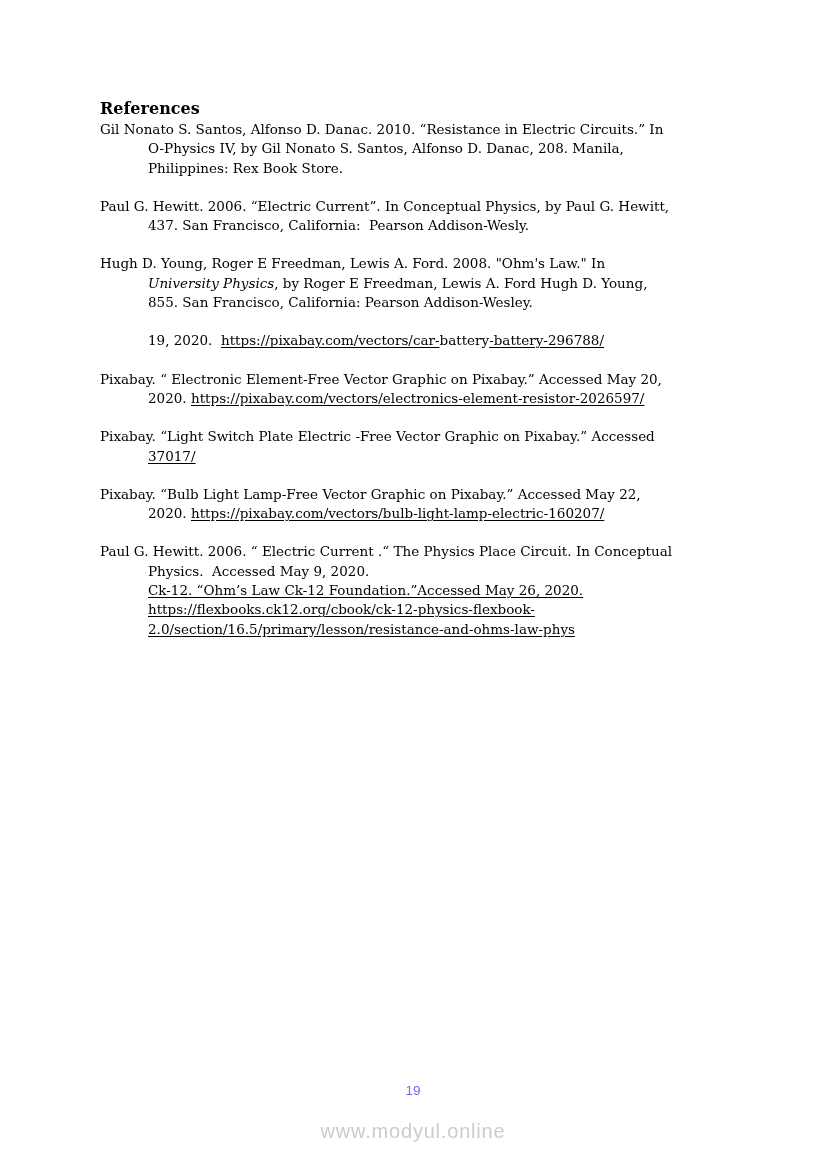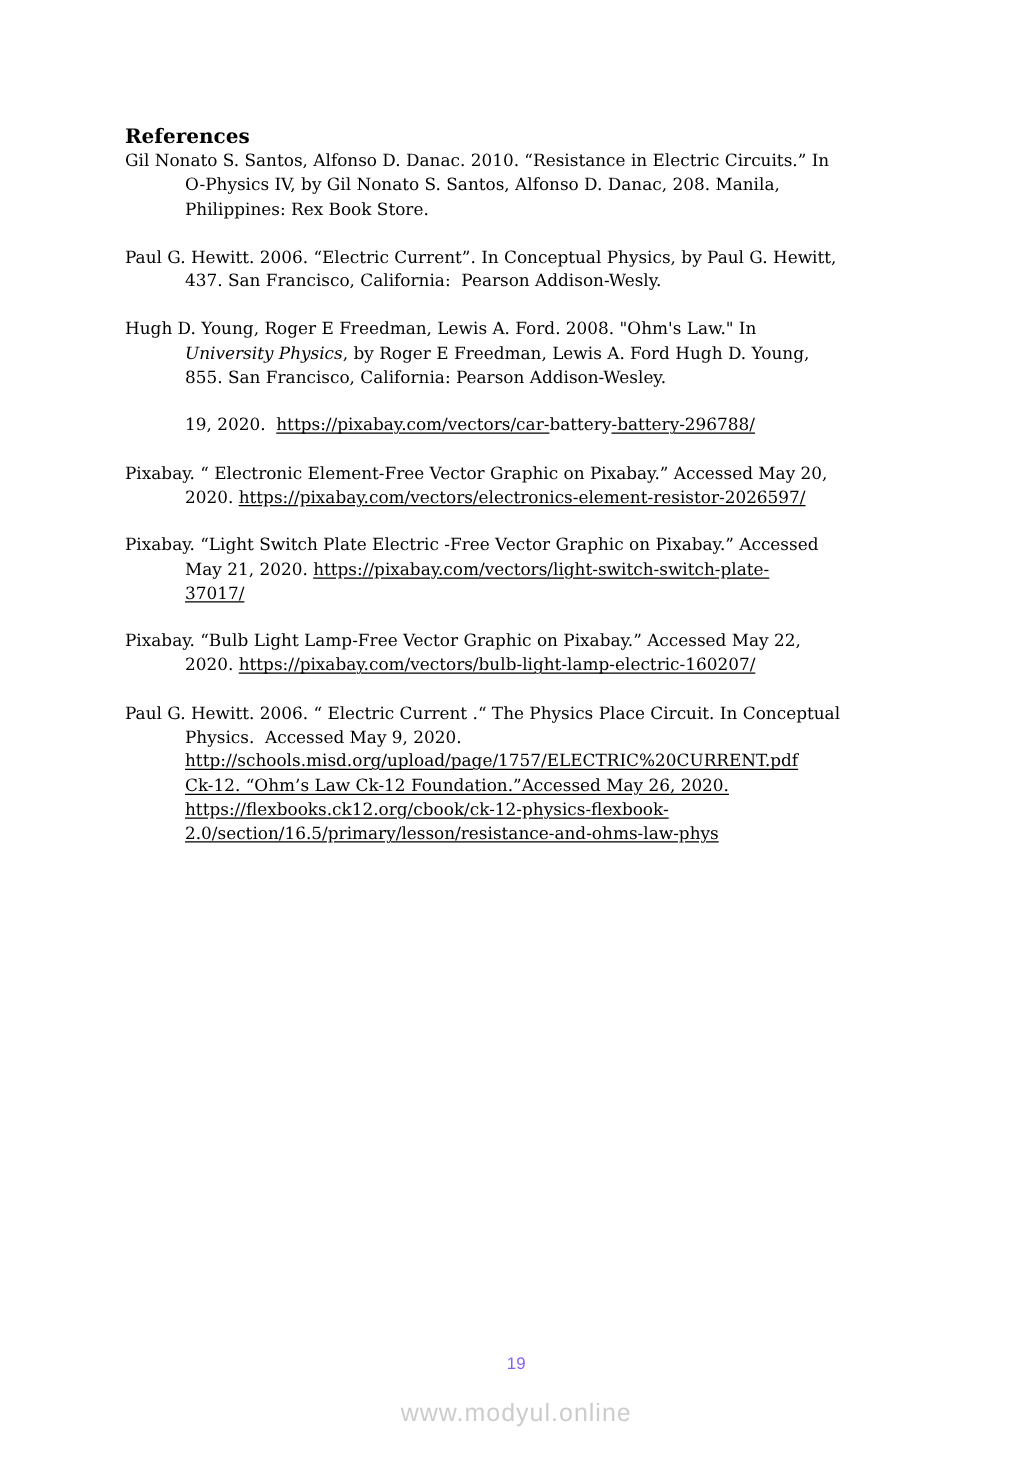--- a/index.html
+++ b/index.html
@@ -86,31 +86,29 @@
       </div>
       <div class="ref">
         <div class="line cont"><span>19, 2020.  </span><span class="ul">https://pixabay.com/vectors/car-</span><span>battery</span><span class="ul">-battery-296788/</span></div>
       </div>
       <div class="ref">
         <div class="line"><span>Pixabay. “ Electronic Element-Free Vector Graphic on Pixabay.” Accessed May 20,</span></div>
         <div class="line cont"><span>2020. </span><span class="ul">https://pixabay.com/vectors/electronics-element-resistor-2026597/</span></div>
       </div>
       <div class="ref">
         <div class="line"><span>Pixabay. “Light Switch Plate Electric -Free Vector Graphic on Pixabay.” Accessed</span></div>
-        <div class="line cont"><span>May 21, 2020. </span><span class="ul">https://pixabay.com/vectors/light-switch-switch-plate-</span></div>
         <div class="line cont"><span class="ul">37017/</span></div>
       </div>
       <div class="ref">
         <div class="line"><span>Pixabay. “Bulb Light Lamp-Free Vector Graphic on Pixabay.” Accessed May 22,</span></div>
         <div class="line cont"><span>2020. </span><span class="ul">https://pixabay.com/vectors/bulb-light-lamp-electric-160207/</span></div>
       </div>
       <div class="ref">
         <div class="line"><span>Paul G. Hewitt. 2006. “ Electric Current .“ The Physics Place Circuit. In Conceptual</span></div>
         <div class="line cont"><span>Physics.  Accessed May 9, 2020.</span></div>
-        <div class="line cont"><span class="ul">http://schools.misd.org/upload/page/1757/ELECTRIC%20CURRENT.pdf</span></div>
         <div class="line cont"><span class="ul">Ck-12. “Ohm’s Law Ck-12 Foundation.”Accessed May 26, 2020.</span></div>
         <div class="line cont"><span class="ul">https://flexbooks.ck12.org/cbook/ck-12-physics-flexbook-</span></div>
         <div class="line cont"><span class="ul">2.0/section/16.5/primary/lesson/resistance-and-ohms-law-phys</span></div>
       </div>
     </div>
 </div>
 
 <div class="pagenum">19</div>
 <div class="watermark">www.modyul.online</div>
 

